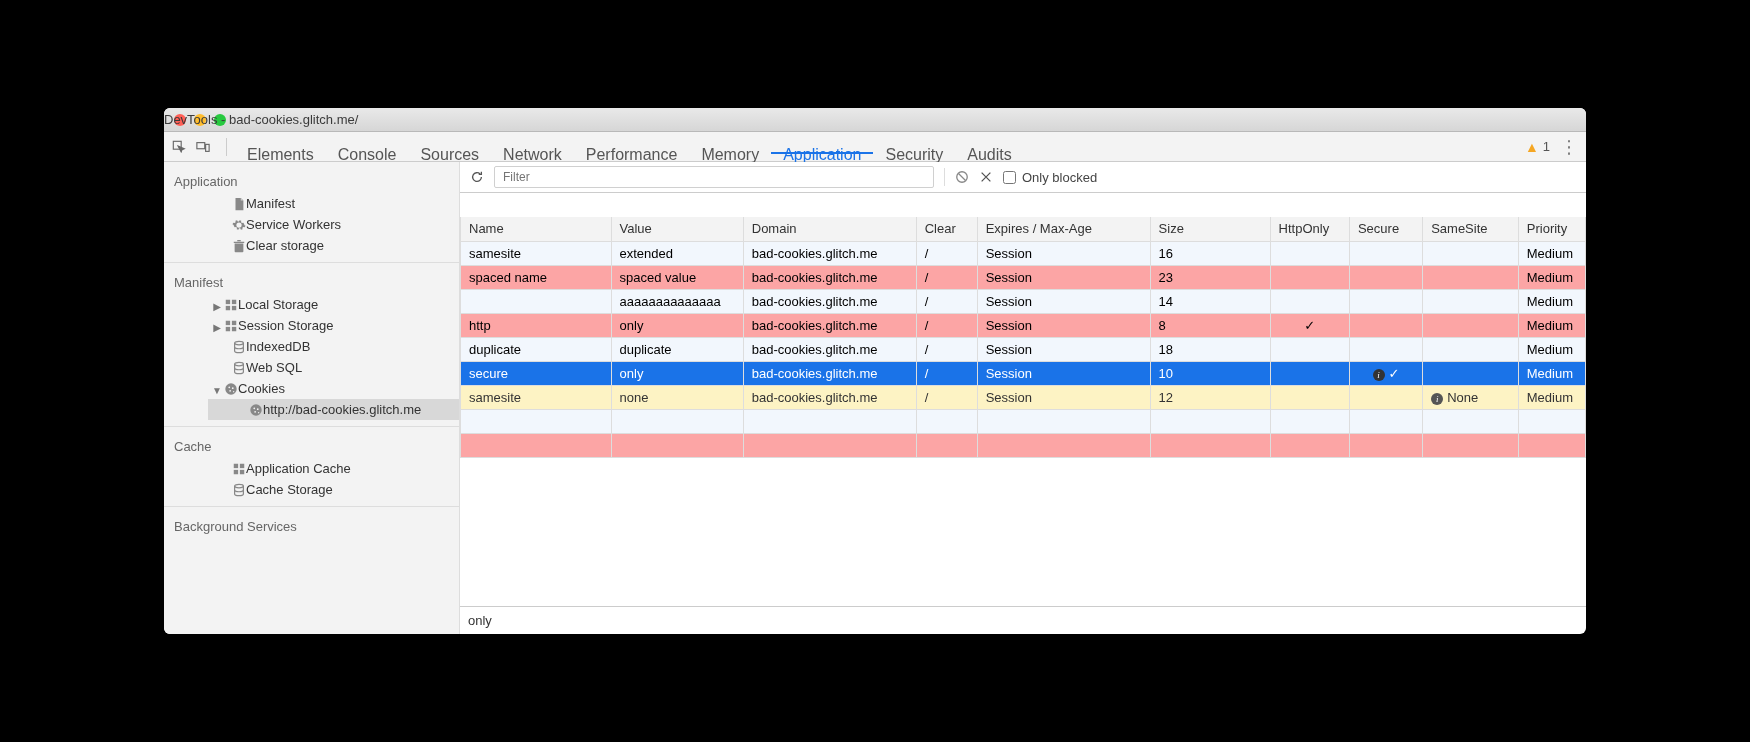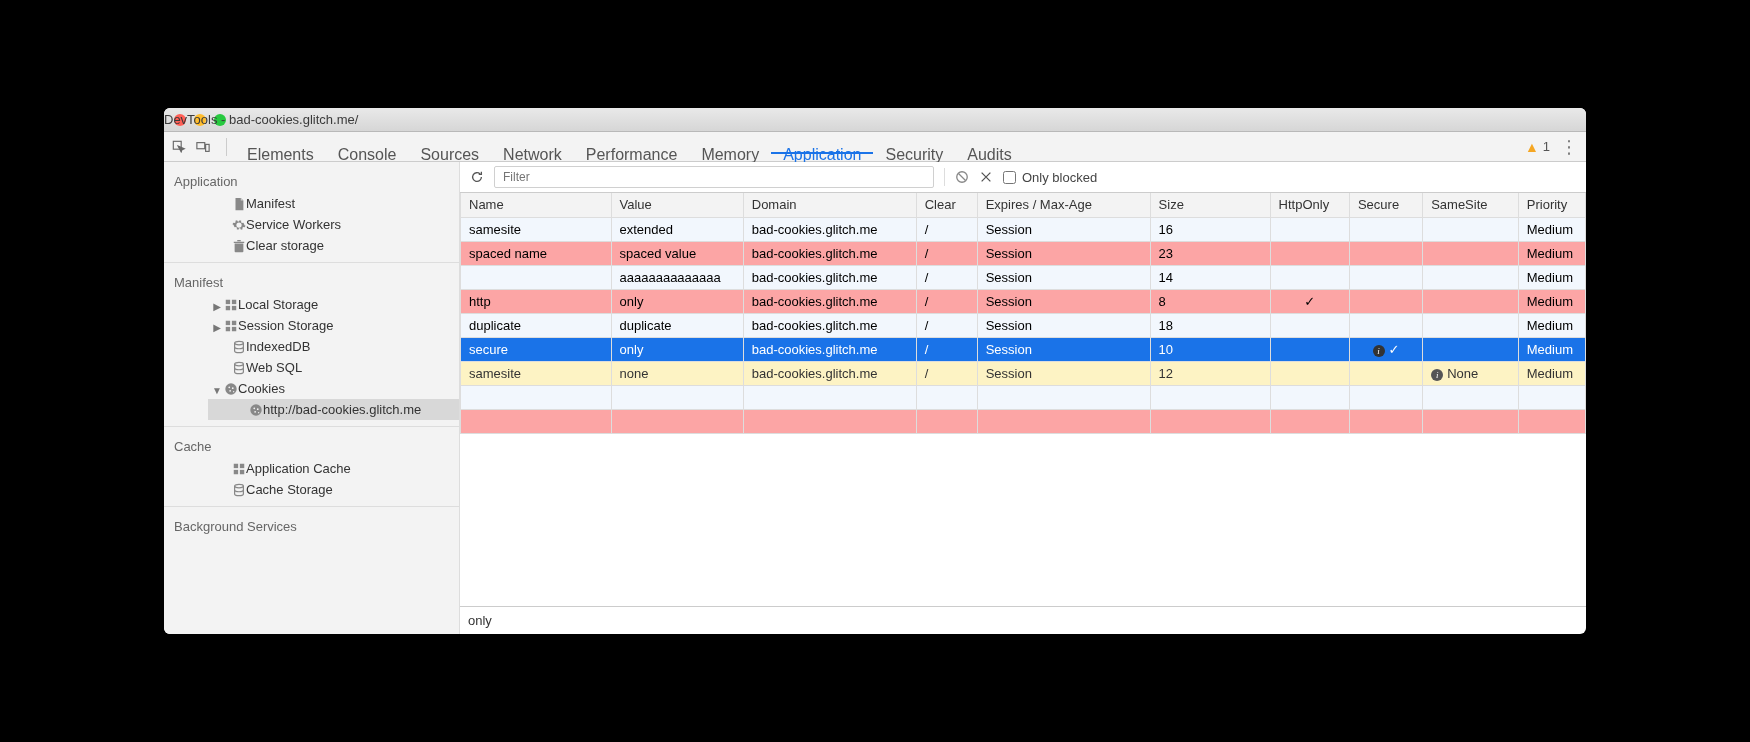--- a/index.html
+++ b/index.html
@@ -113,21 +113,21 @@
   height: 22px;
   flex: 0 0 440px;
   padding: 0 8px;
   font-size: 12px;
   color: #666;
   border-radius: 2px;
 }
 .toolbar .sep2 { width: 1px; height: 18px; background: #ddd; }
 .cbwrap { display: flex; gap:6px; align-items:center; color:#444; font-size:13px;}
 .tablewrap { flex: 1; display:flex; flex-direction:column; min-height:0; }
-table { border-collapse: collapse; width: 100%; table-layout: fixed; }
+table { border-collapse: collapse; width: 100%; table-layout: fixed; margin-top: 24px; }
 th, td {
   border: 1px solid #ddd;
   border-top: none;
   padding: 4px 8px;
   font-size: 13px;
   text-align: left;
   overflow: hidden;
   white-space: nowrap;
   text-overflow: ellipsis;
   height: 24px;

